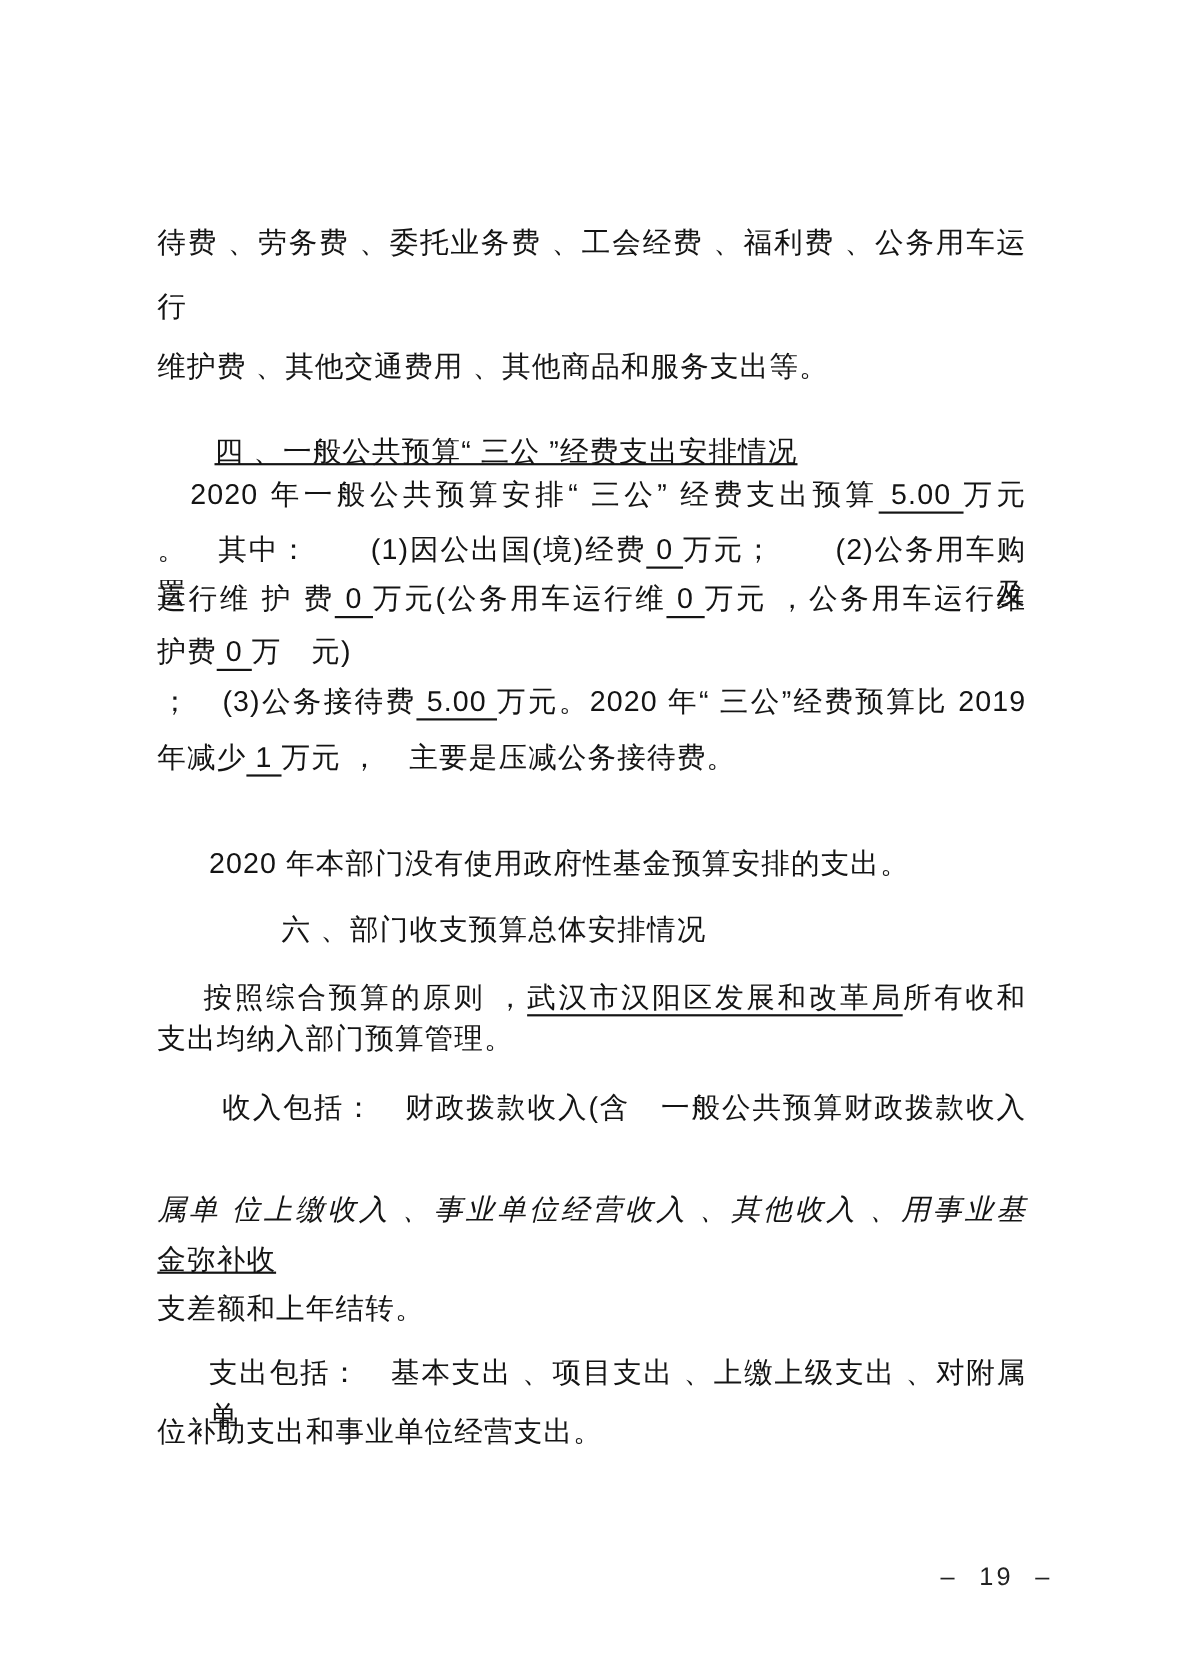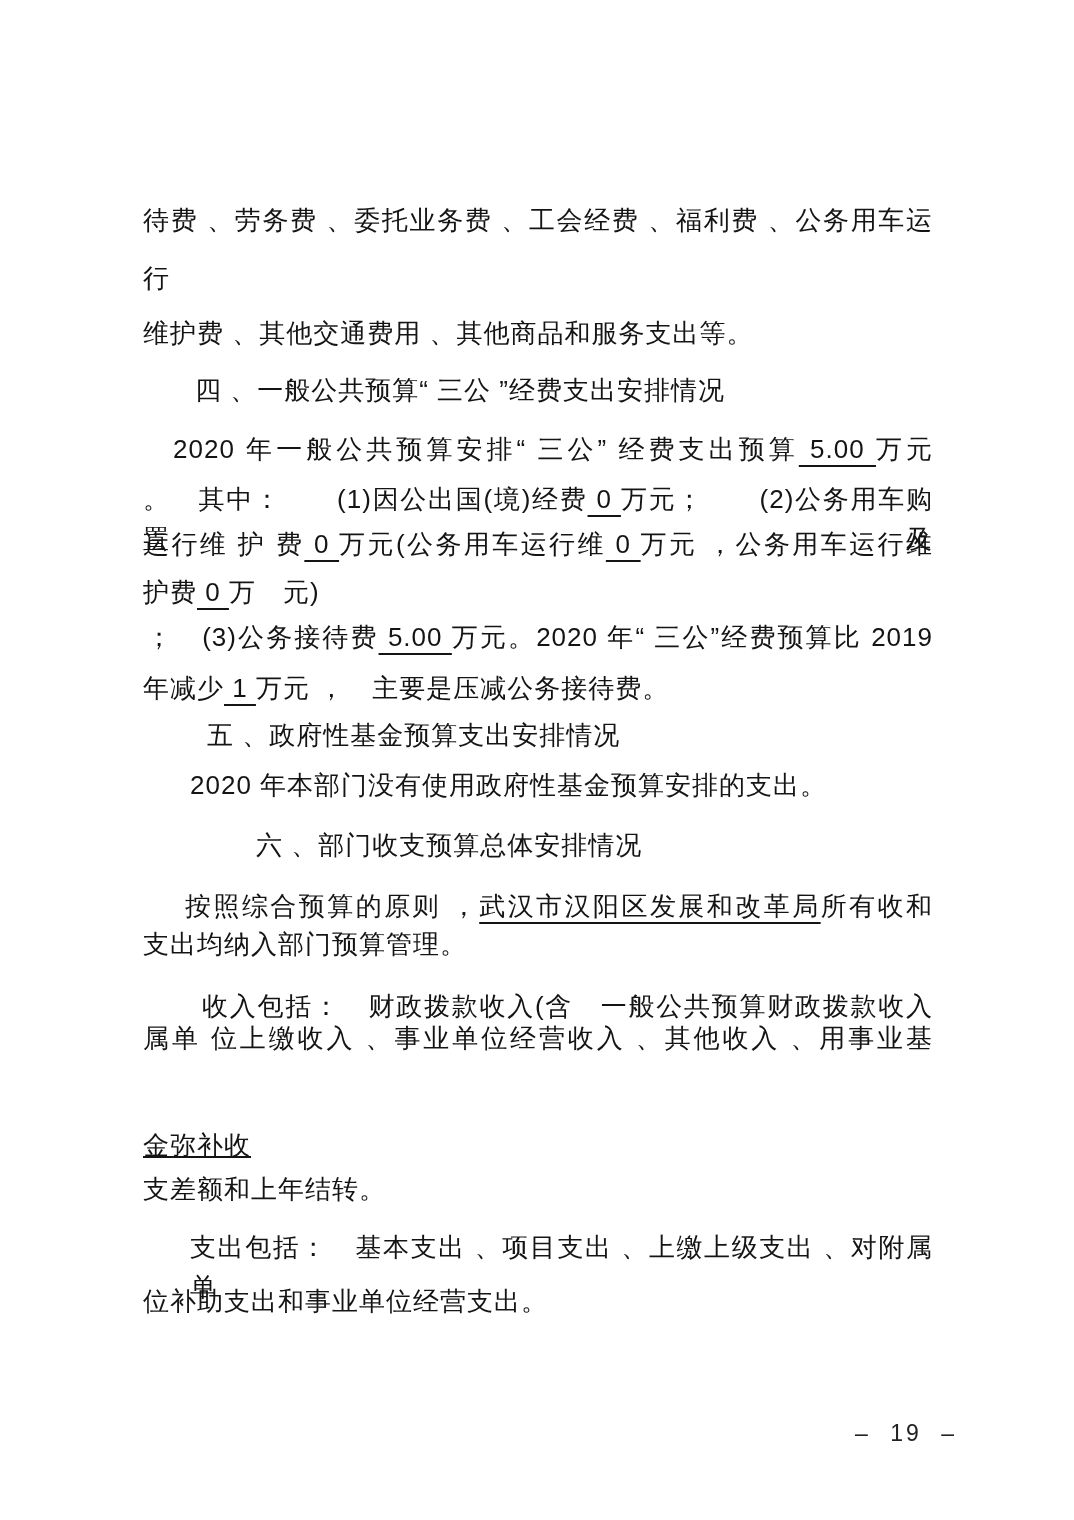--- a/index.html
+++ b/index.html
@@ -33,35 +33,35 @@
   
   .u{
     text-decoration:underline;
     text-decoration-thickness:2px;
     text-underline-offset:7px;
   }
   
   .l1 {left:143px;top:200px;width:790px;}
   .l2 {left:143px;top:258px;}
   .l3 {left:143px;top:313px;}
-  .l4 {left:195px;top:370px;}
+  .l4 {left:195px;top:390px;text-decoration:underline;}
   .l5 {left:173px;top:429px;width:760px;}
   .l6 {left:143px;top:479px;width:790px;}
   .l7 {left:143px;top:524px;width:790px;}
   .l8 {left:143px;top:572px;}
   .l9 {left:146px;top:617px;width:787px;}
   .l10{left:143px;top:668px;}
   .l11{left:207px;top:715px;}
   .l12{left:190px;top:765px;}
   .l13{left:208px;top:825px;margin-left:48px;}
   .l14{left:185px;top:886px;width:748px;}
   .l15{left:143px;top:924px;text-align:right;}
   .l16{left:202px;top:986px;width:731px;}
   .l17{left:140px;top:1034px;width:793px;}
-  .l18{left:143px;top:1018px;width:790px;}
+  .l18{left:143px;top:1079px;width:790px;font-style:italic;}
   .l19{left:143px;top:1125px;text-decoration:underline;}
   .l20{left:143px;top:1169px;}
   .l21{left:190px;top:1227px;width:743px;}
   .l22{left:143px;top:1281px;}
   .footer{
     position:absolute;
     left:855px;top:1420px;
     font-size:23px;
     letter-spacing:3px;
     word-spacing:10px;
@@ -75,21 +75,20 @@
   <p class="ln l1 j"><span>待费 、劳务费 、委托业务费 、工会经费 、福利费 、公务用车运</span></p>
   <p class="ln l2"><span>行</span></p>
   <p class="ln l3"><span>维护费 、其他交通费用 、其他商品和服务支出等。</span></p>
   <p class="ln l4"><span>四 、一般公共预算“ 三公 ”经费支出安排情况</span></p>
   <p class="ln l5 j"><span>2020 年一般公共预算安排“ 三公” 经费支出预算</span><span class="u"> 5.00 </span><span>万元</span></p>
   <p class="ln l6 j"><span>。　其中：　　(1)因公出国(境)经费</span><span class="u"> 0 </span><span>万元；　　(2)公务用车购置及</span></p>
   <p class="ln l7 j"><span>运行维 护 费</span><span class="u"> 0 </span><span>万元(公务用车运行维</span><span class="u"> 0 </span><span>万元 ，公务用车运行维</span></p>
   <p class="ln l8"><span>护费</span><span class="u"> 0 </span><span>万　元)</span></p>
   <p class="ln l9 j"><span>；　(3)公务接待费</span><span class="u"> 5.00 </span><span>万元。2020 年“ 三公”经费预算比 2019</span></p>
   <p class="ln l10"><span>年减少</span><span class="u"> 1 </span><span>万元 ，　主要是压减公务接待费。</span></p>
-  <p class="ln l11"><span>五 、政府性基金预算支出安排情况</span></p>
   <p class="ln l12"><span>2020 年本部门没有使用政府性基金预算安排的支出。</span></p>
   <p class="ln l13"><span>六 、部门收支预算总体安排情况</span></p>
   <p class="ln l14 j"><span>按照综合预算的原则 ，</span><span class="u">武汉市汉阳区发展和改革局</span><span>所有收和</span></p>
   <p class="ln l15"><span>支出均纳入部门预算管理。</span></p>
   <p class="ln l16 j"><span>收入包括：　财政拨款收入(含　一般公共预算财政拨款收入</span></p>
   <p class="ln l18 j"><span>属单 位上缴收入 、事业单位经营收入 、其他收入 、用事业基</span></p>
   <p class="ln l19"><span>金弥补收</span></p>
   <p class="ln l20"><span>支差额和上年结转。</span></p>
   <p class="ln l21 j"><span>支出包括：　基本支出 、项目支出 、上缴上级支出 、对附属单</span></p>
   <p class="ln l22"><span>位补助支出和事业单位经营支出。</span></p>

